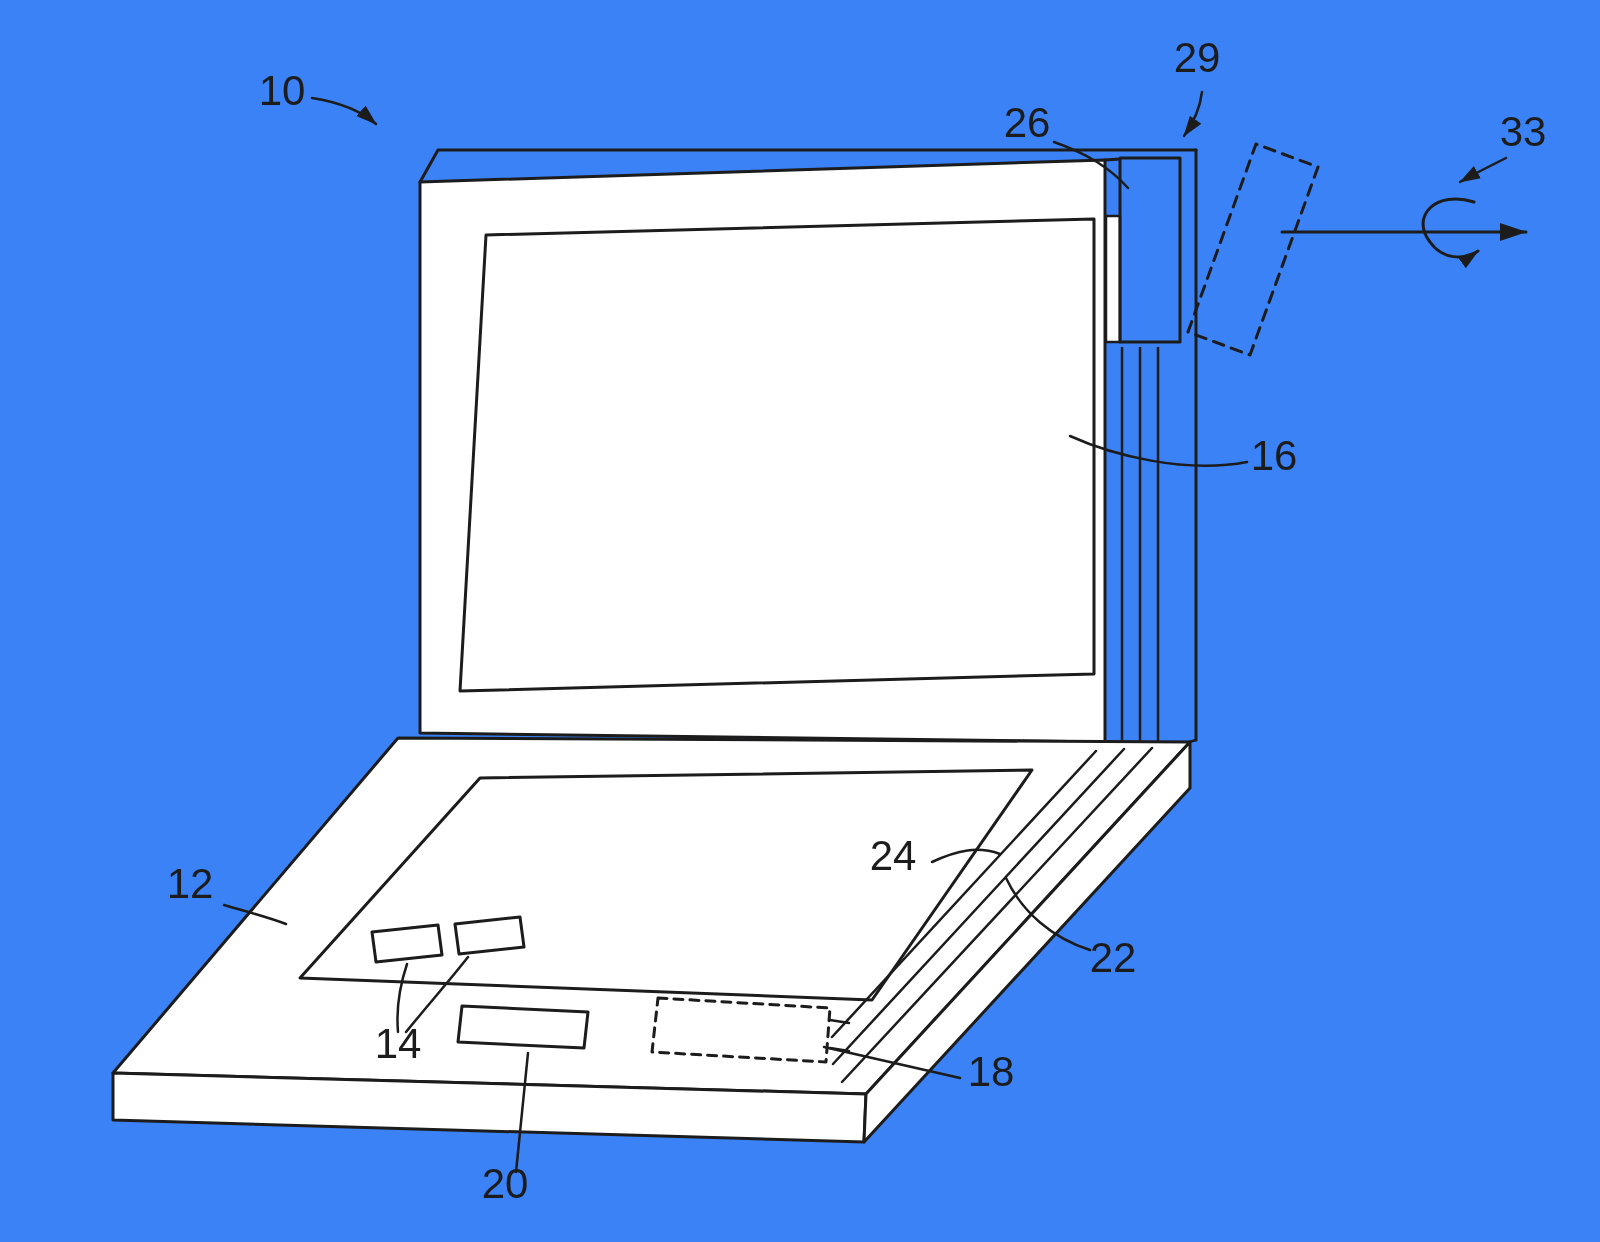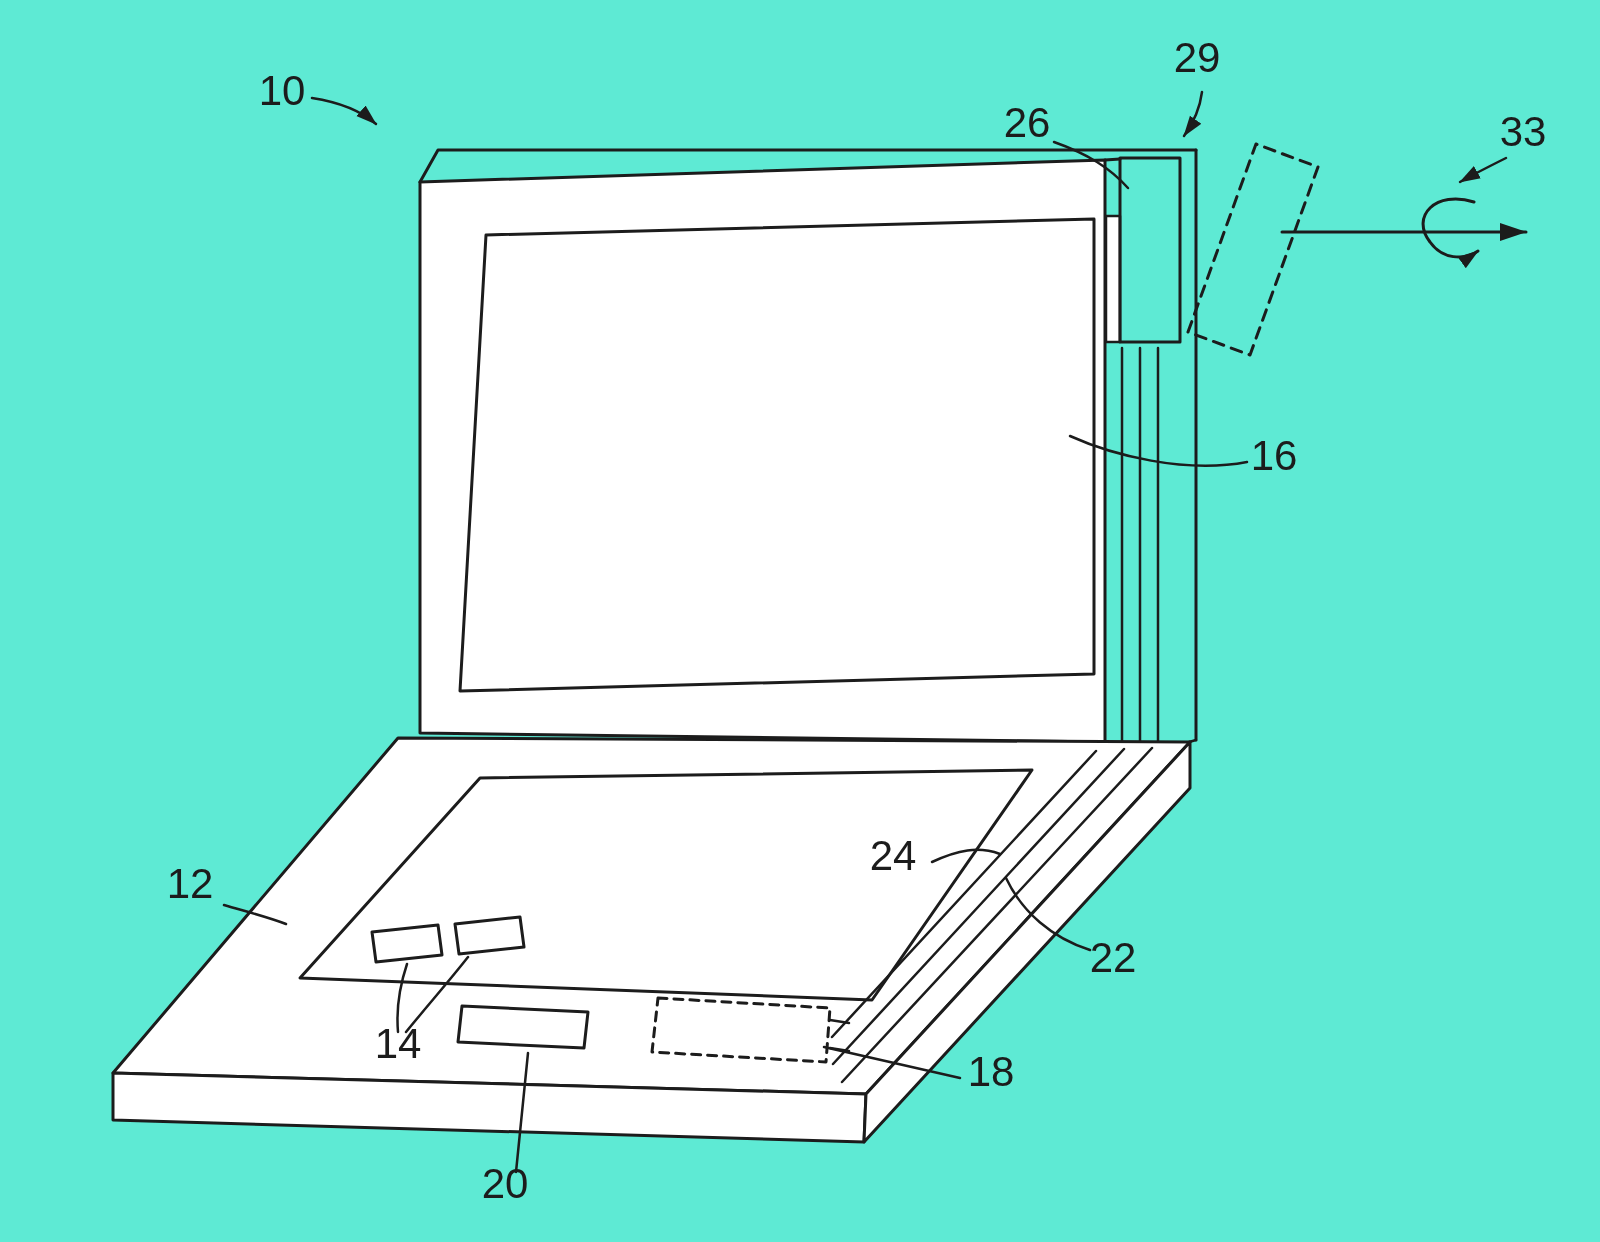--- a/index.html
+++ b/index.html
@@ -9,21 +9,21 @@
   .st{stroke:var(--line,#1c1c1c);fill:none;stroke-width:3;stroke-linecap:round;stroke-linejoin:round;}
   .thin{stroke-width:2.5;}
   .wfill{fill:#ffffff;}
   .dashed{stroke-dasharray:11 8;}
   .dashed2{stroke-dasharray:9 7;}
   .label{font:400 42px "Liberation Sans", sans-serif;fill:var(--line,#1c1c1c);}
 </style>
 </head>
 <body>
 
-<div class="stage" style="background: #5eead4;">
+<div class="stage" style="background: #3b82f6;">
 <svg width="1600" height="1242" viewBox="0 0 1600 1242">
   <defs>
     <pattern id="hatch" width="11" height="11" patternUnits="userSpaceOnUse" patternTransform="rotate(45)">
       <line x1="0" y1="0" x2="0" y2="11" stroke="#1c1c1c" stroke-width="3"></line>
     </pattern>
     <marker id="arrowS" markerUnits="userSpaceOnUse" markerWidth="24" markerHeight="18" refX="20" refY="8" orient="auto">
       <path d="M0,1 L21,8 L0,15 Z" fill="#1c1c1c"></path>
     </marker>
     <marker id="arrowB" markerUnits="userSpaceOnUse" markerWidth="30" markerHeight="22" refX="26" refY="10" orient="auto">
       <path d="M0,1 L27,10 L0,19 Z" fill="#1c1c1c"></path>

